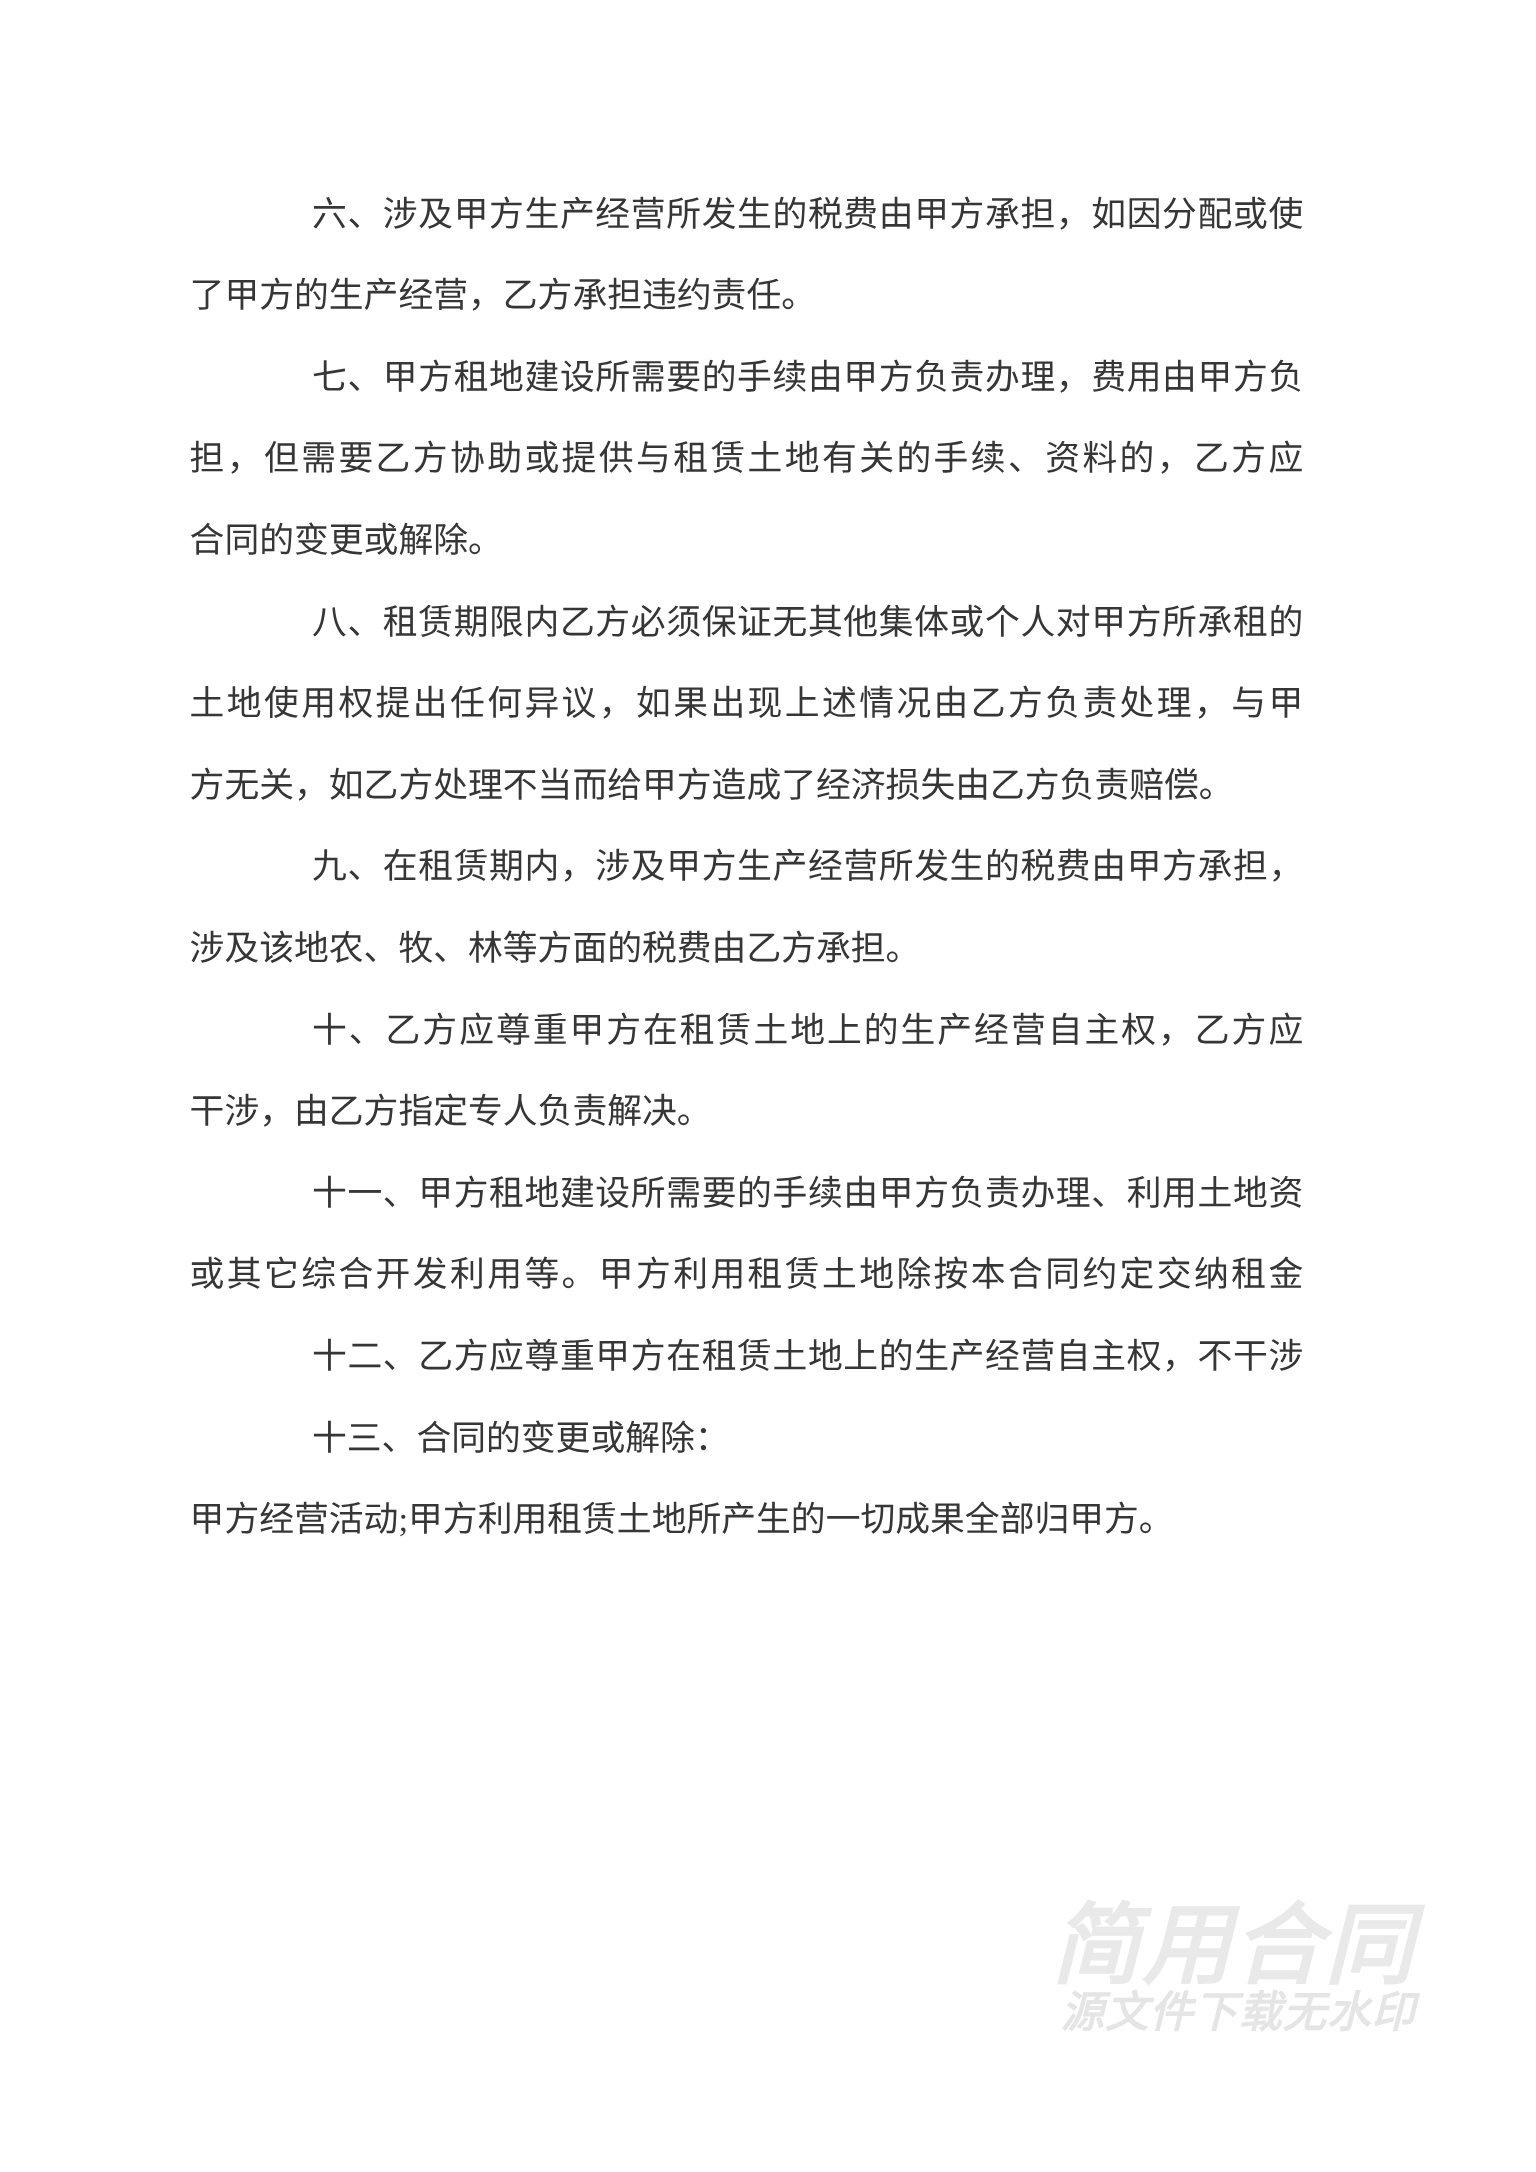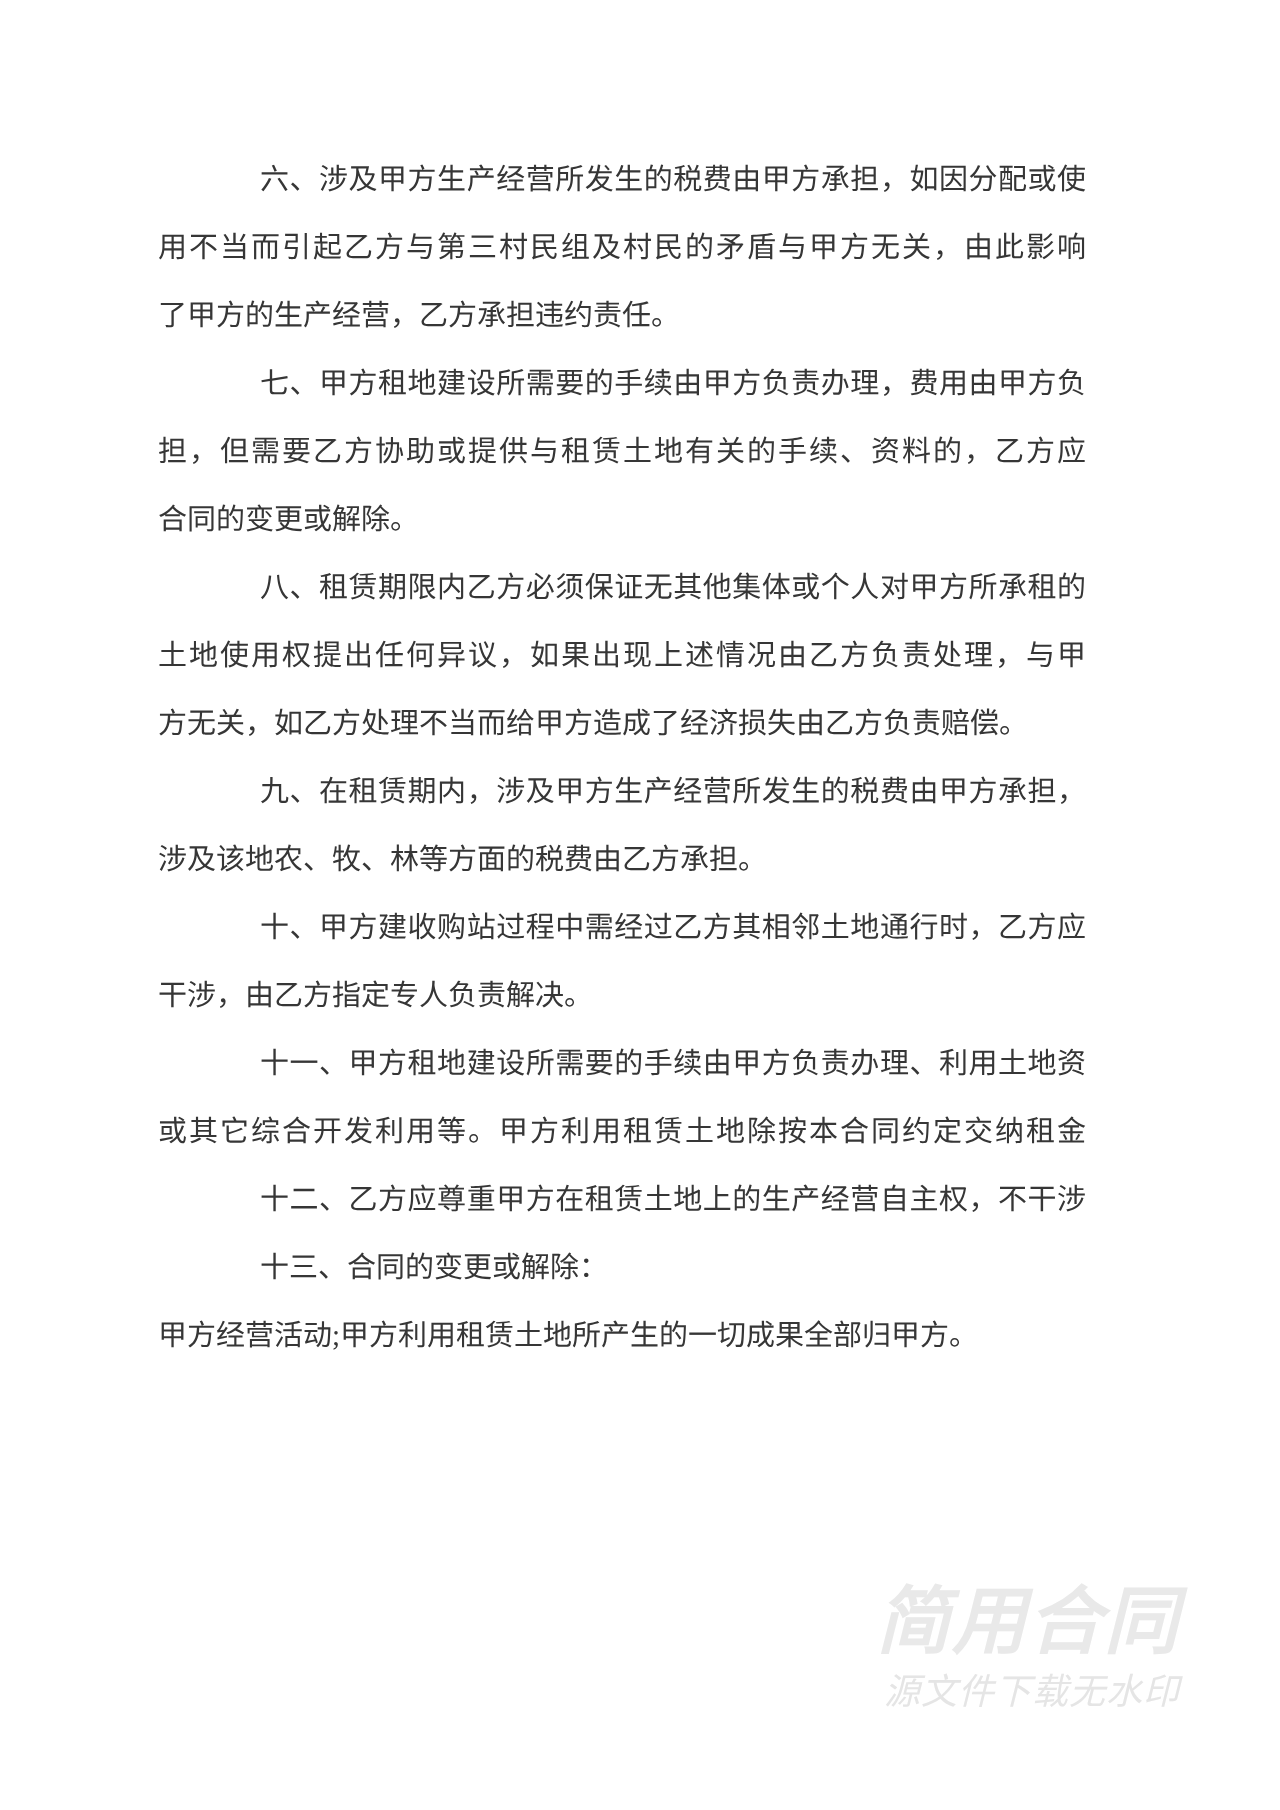--- a/index.html
+++ b/index.html
@@ -47,46 +47,44 @@
     pointer-events: none;
   }
   .wm-title {
     font-size: 74px;
     line-height: 74px;
     font-weight: 900;
     letter-spacing: 2px;
     color: #e9e9e9;
   }
   .wm-sub {
-    margin-top: 15px;
     font-size: 36px;
     line-height: 36px;
-    font-weight: normal;
+    font-weight: bold;
     letter-spacing: 1px;
     color: #e5e5e5;
   }
 </style>
 </head>
 <body>
 
 <div class="page">
 
   <div class="contract-body">
       <div class="line indent justify">六、涉及甲方生产经营所发生的税费由甲方承担，如因分配或使</div>
-      <div class="line justify">用不当而引起乙方与第三村民组及村民的矛盾与甲方无关，由此影响</div>
       <div class="line">了甲方的生产经营，乙方承担违约责任。</div>
       <div class="line indent justify">七、甲方租地建设所需要的手续由甲方负责办理，费用由甲方负</div>
       <div class="line justify">担，但需要乙方协助或提供与租赁土地有关的手续、资料的，乙方应</div>
       <div class="line">合同的变更或解除。</div>
       <div class="line indent justify">八、租赁期限内乙方必须保证无其他集体或个人对甲方所承租的</div>
       <div class="line justify">土地使用权提出任何异议，如果出现上述情况由乙方负责处理，与甲</div>
       <div class="line">方无关，如乙方处理不当而给甲方造成了经济损失由乙方负责赔偿。</div>
       <div class="line indent justify">九、在租赁期内，涉及甲方生产经营所发生的税费由甲方承担，</div>
       <div class="line">涉及该地农、牧、林等方面的税费由乙方承担。</div>
-      <div class="line indent justify">十、甲方建收购站过程中需经过乙方其相邻土地通行时，乙方应</div>
+      <div class="line indent justify">十、乙方应尊重甲方在租赁土地上的生产经营自主权，乙方应</div>
       <div class="line">干涉，由乙方指定专人负责解决。</div>
       <div class="line indent justify">十一、甲方租地建设所需要的手续由甲方负责办理、利用土地资源</div>
       <div class="line justify">或其它综合开发利用等。甲方利用租赁土地除按本合同约定交纳租金</div>
       <div class="line indent justify">十二、乙方应尊重甲方在租赁土地上的生产经营自主权，不干涉</div>
       <div class="line indent">十三、合同的变更或解除：</div>
       <div class="line">甲方经营活动;甲方利用租赁土地所产生的一切成果全部归甲方。</div>
     </div>
 
   <div class="watermark">
     <div class="wm-title">简用合同</div>

